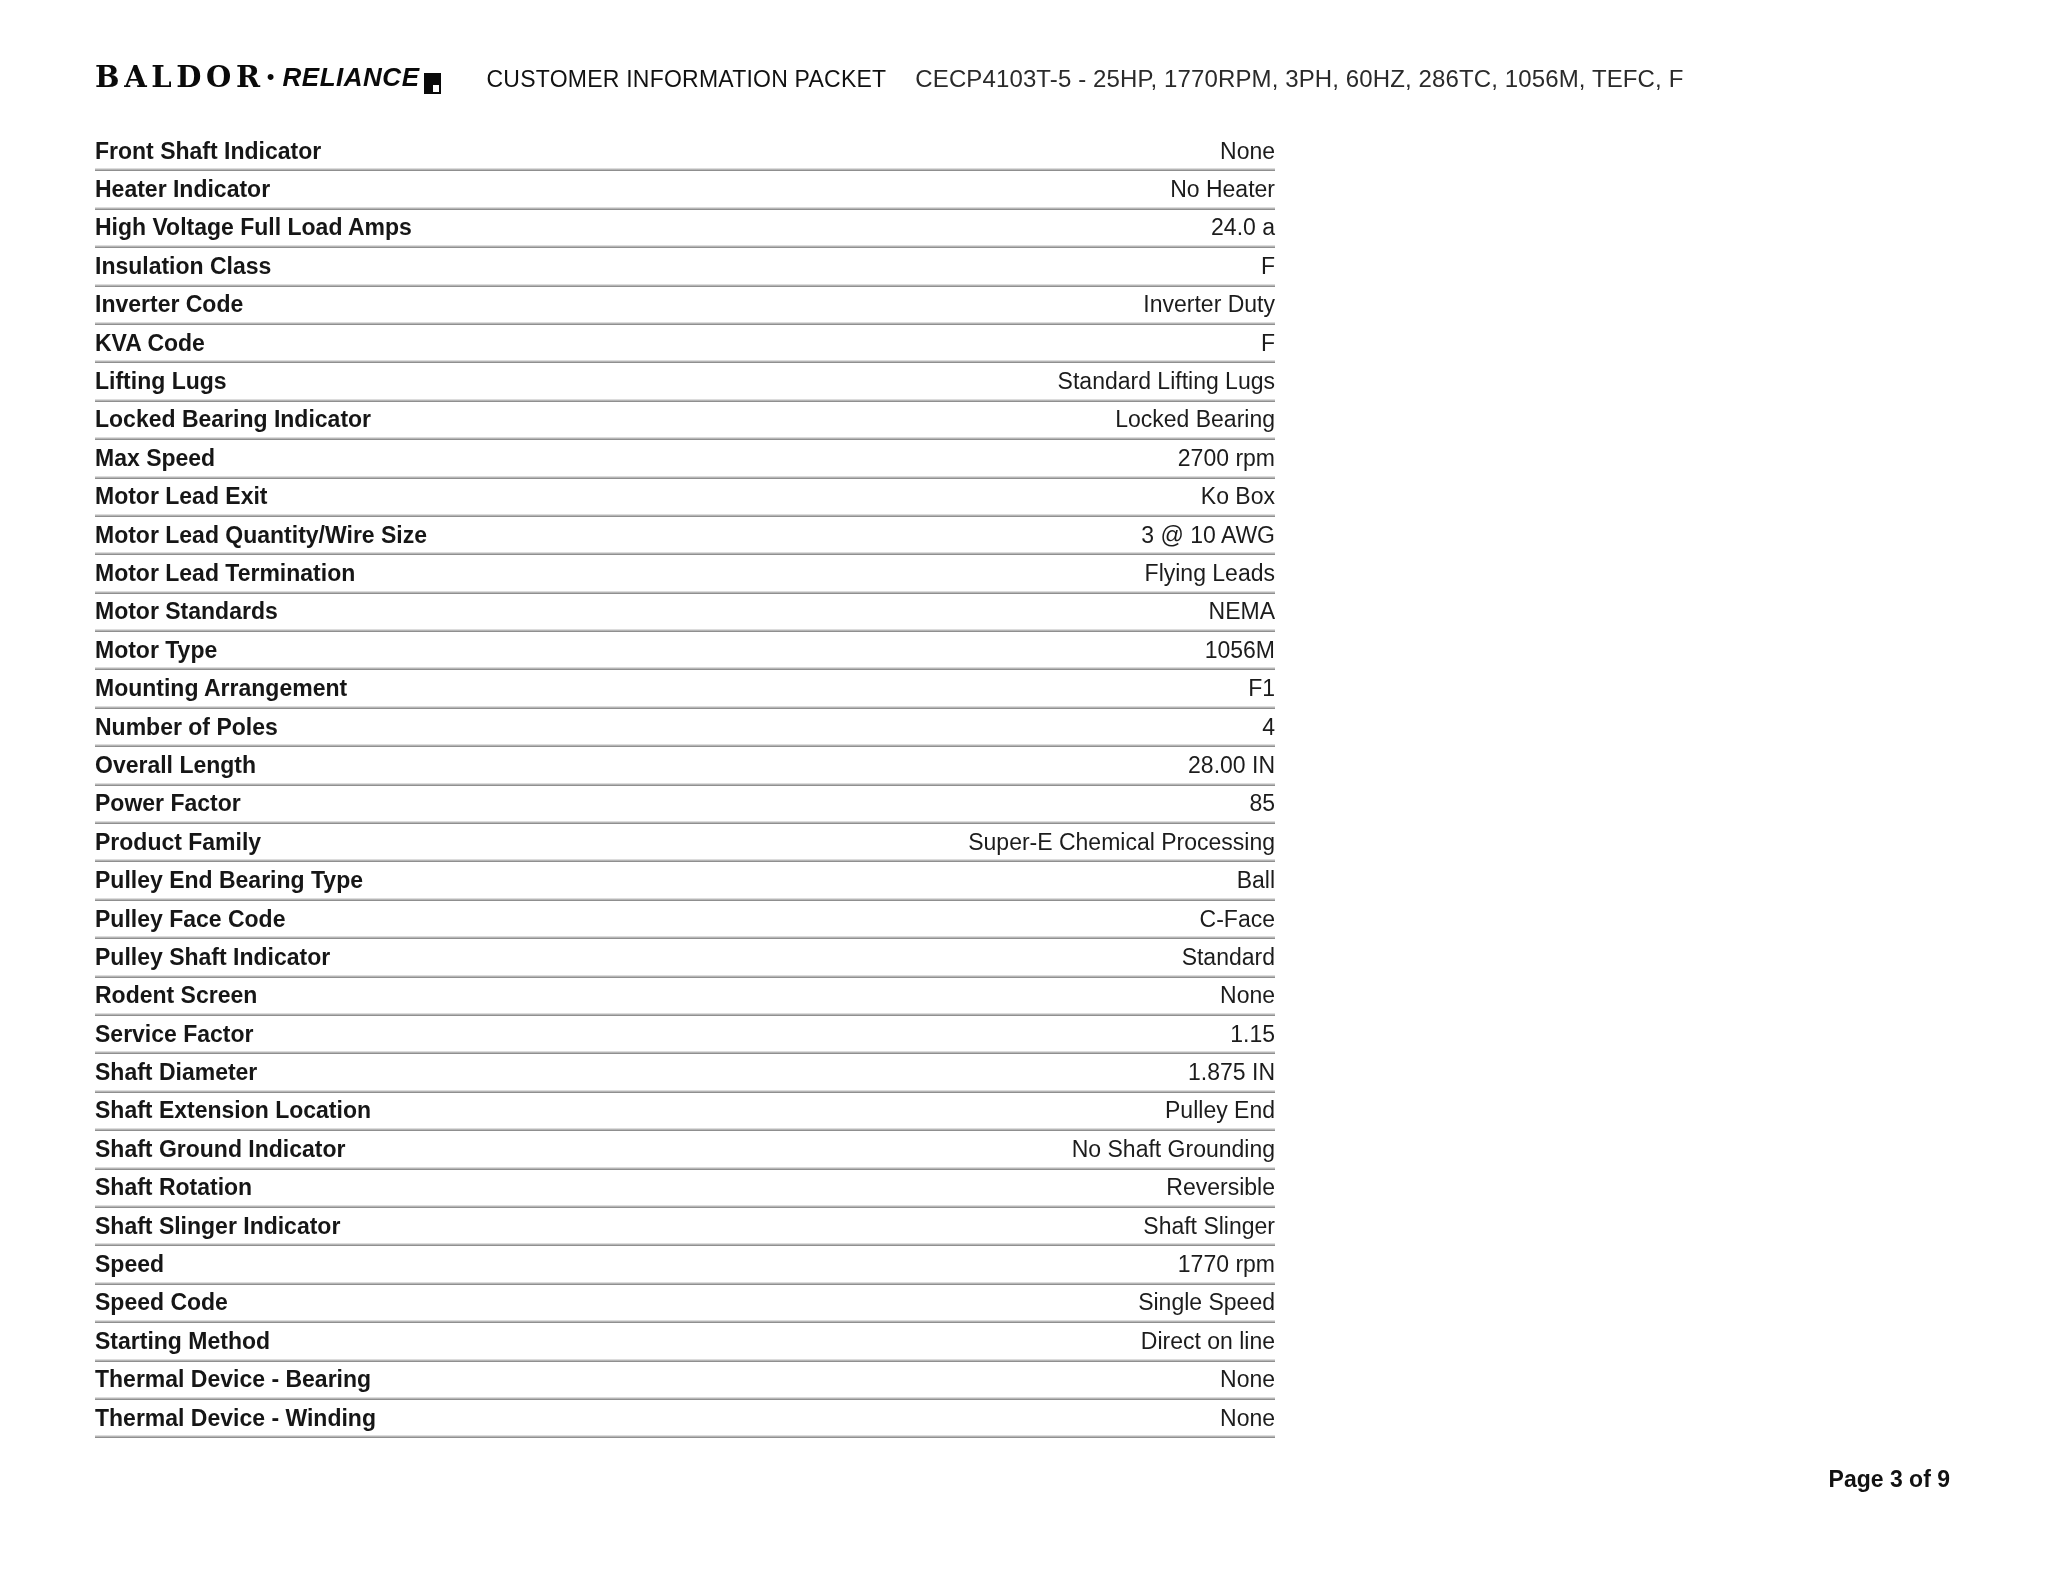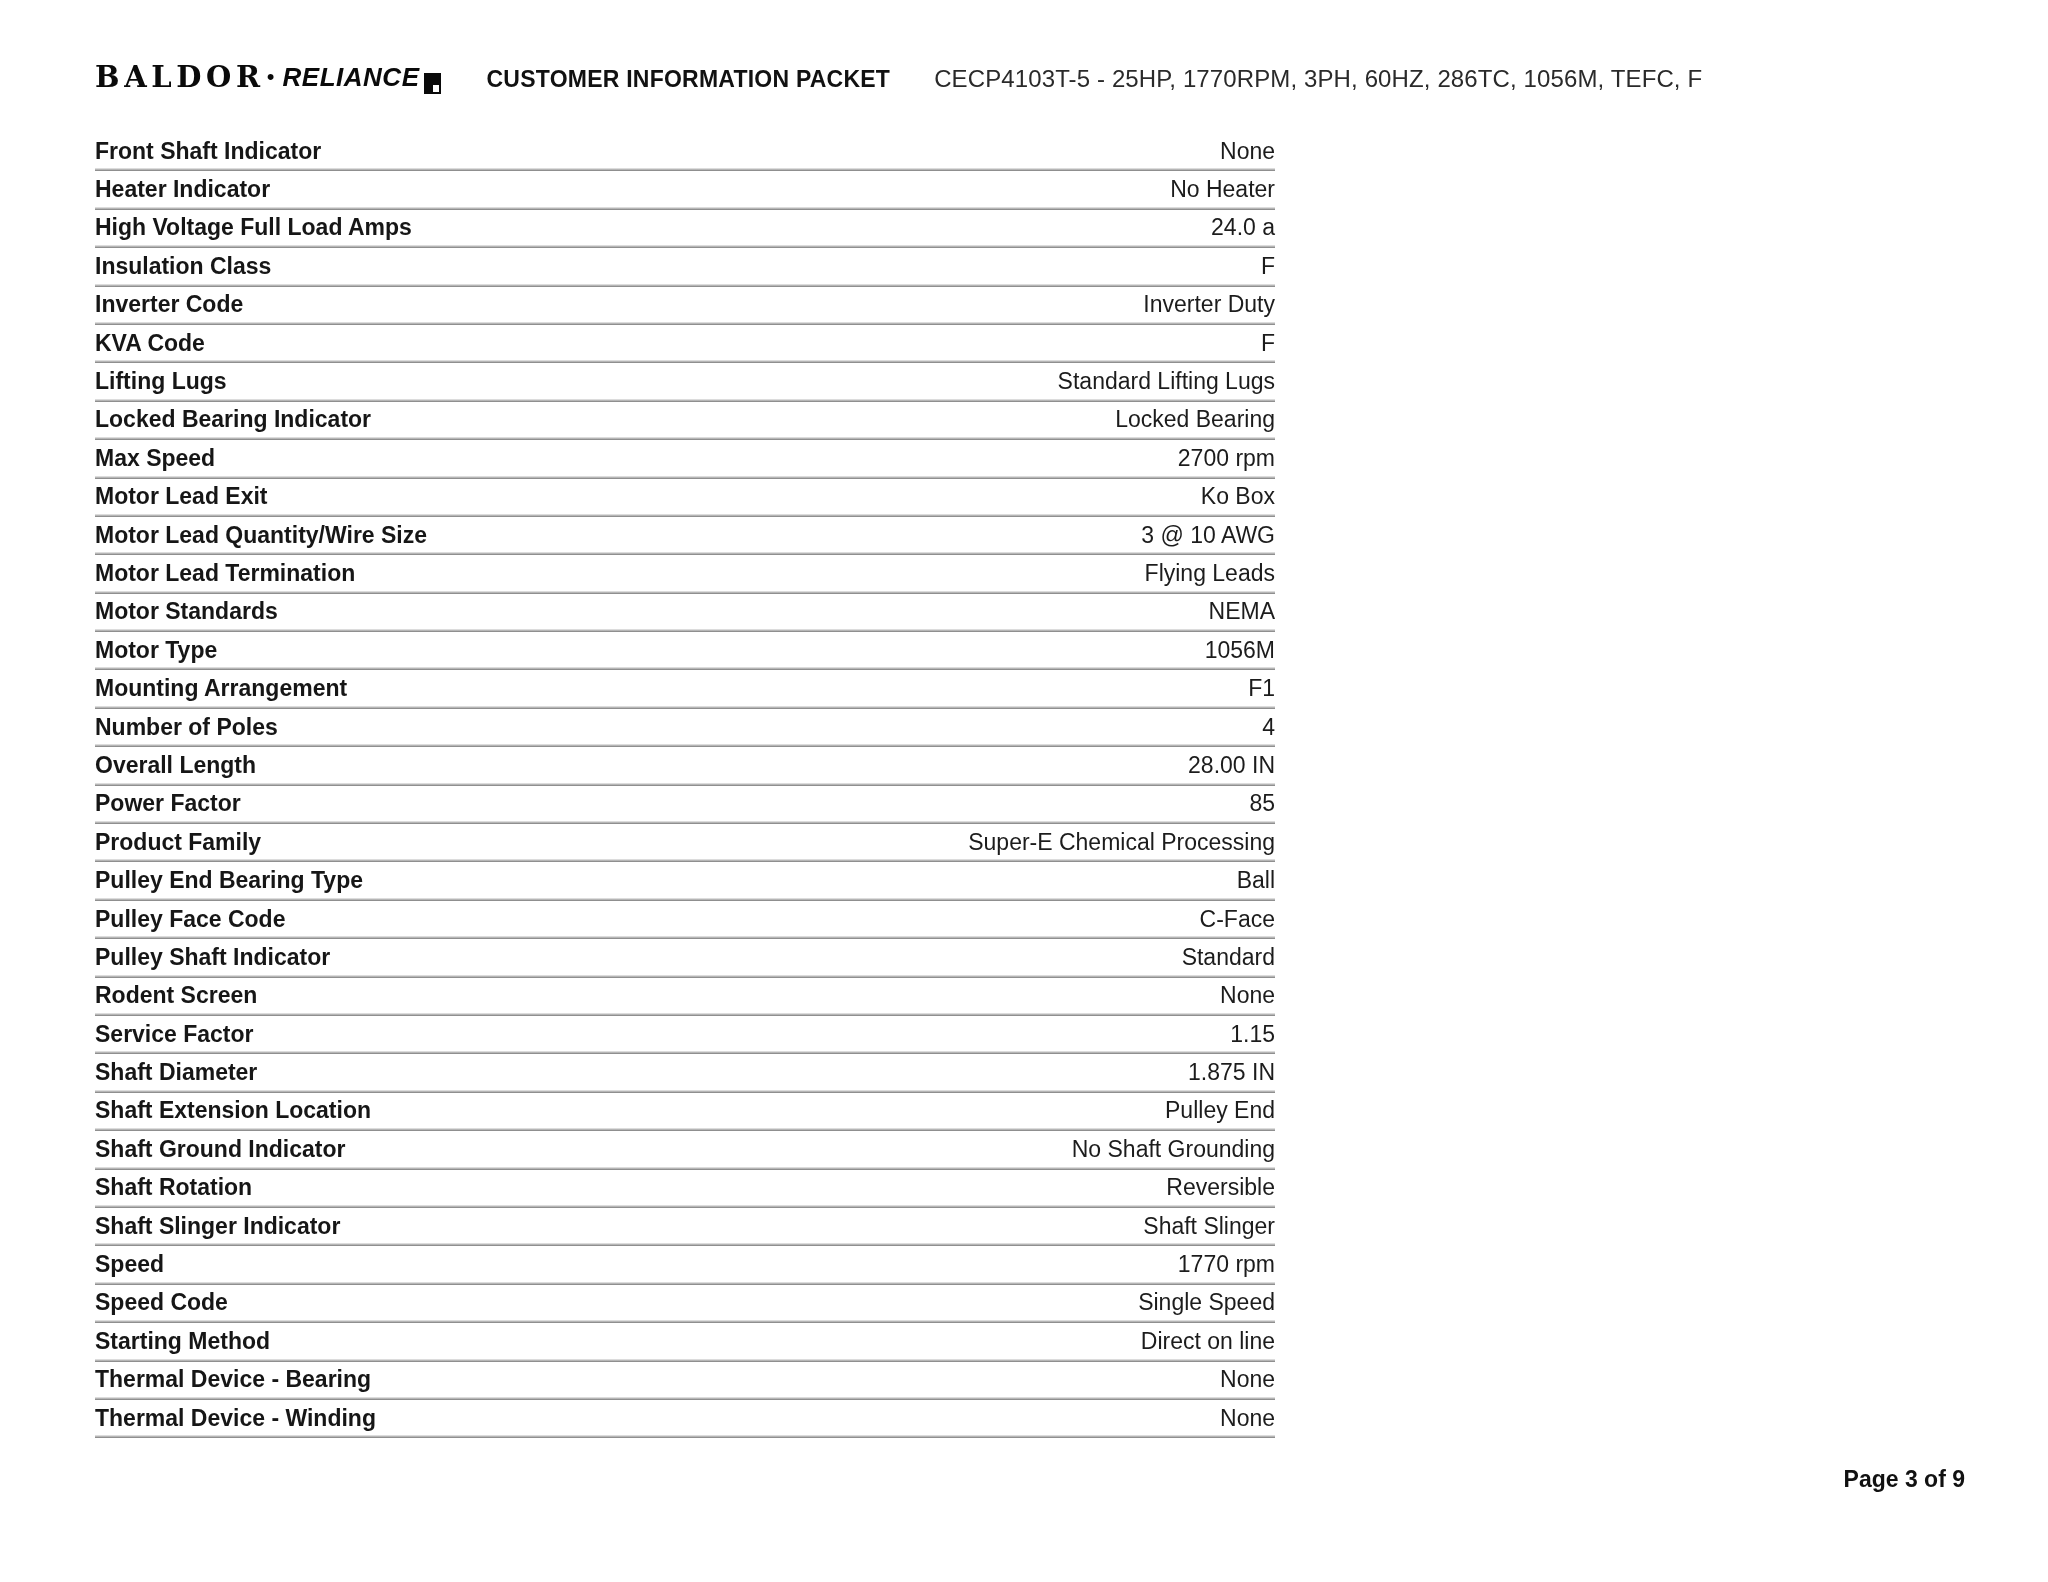--- a/index.html
+++ b/index.html
@@ -62,25 +62,25 @@
   .logo-mark::after {
     content: "";
     position: absolute;
     right: 2px;
     bottom: 2px;
     width: 6px;
     height: 7px;
     background: #ffffff;
   }
   .header-title {
-    font-weight: bold;
+    font-weight: normal;
     font-size: 23px;
     letter-spacing: 0.01em;
     color: #111111;
-    margin-right: 44px;
+    margin-right: 29px;
   }
   .header-subtitle {
     font-size: 24px;
     color: #2a2a2a;
     letter-spacing: 0.005em;
   }
 
   
   .spec-table {
     position: absolute;
@@ -119,21 +119,21 @@
   .spec-value {
     font-size: 23px;
     color: #1c1c1c;
     text-align: right;
   }
 
   
   .footer {
     position: absolute;
     top: 1466px;
-    right: 83px;
+    right: 98px;
     font-size: 23px;
     font-weight: 600;
     color: #111111;
   }
 </style>
 </head>
 <body>
 
 <div class="page">
 

